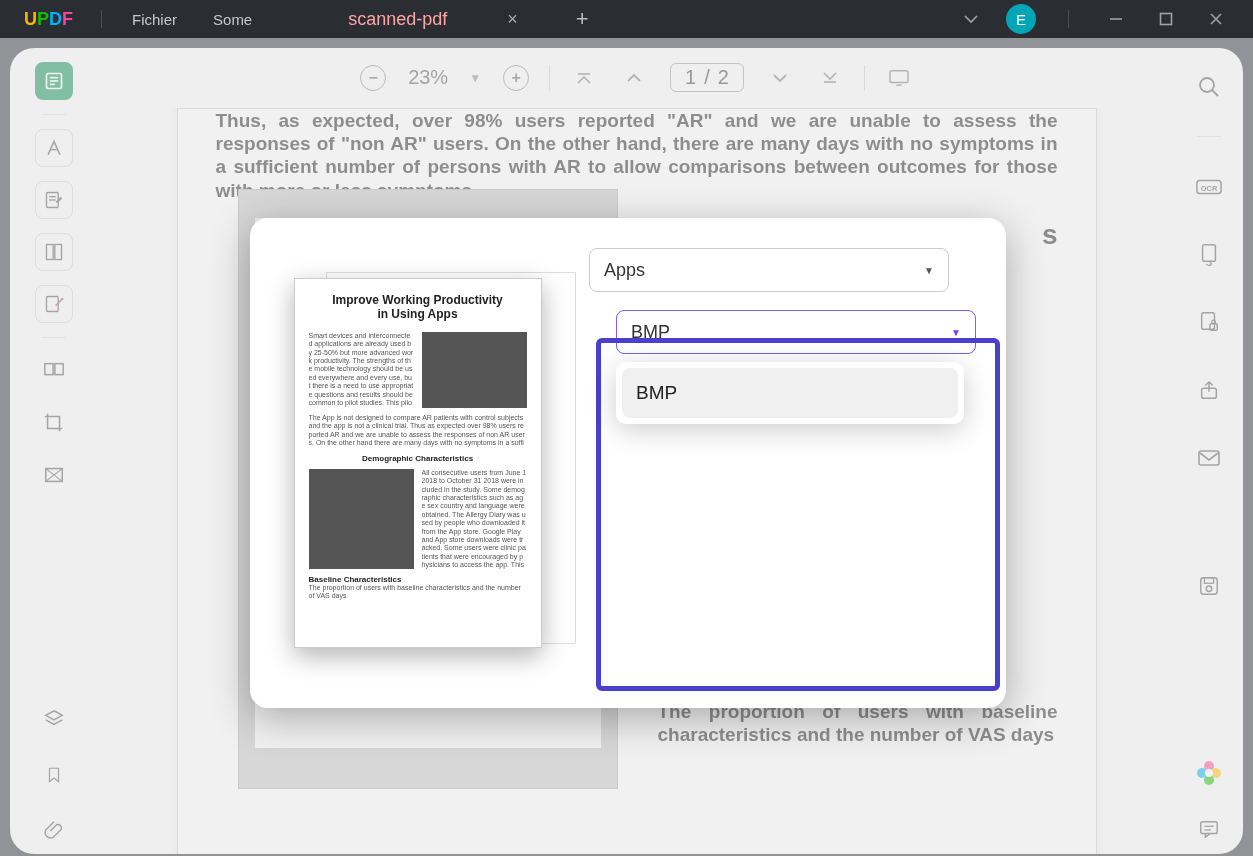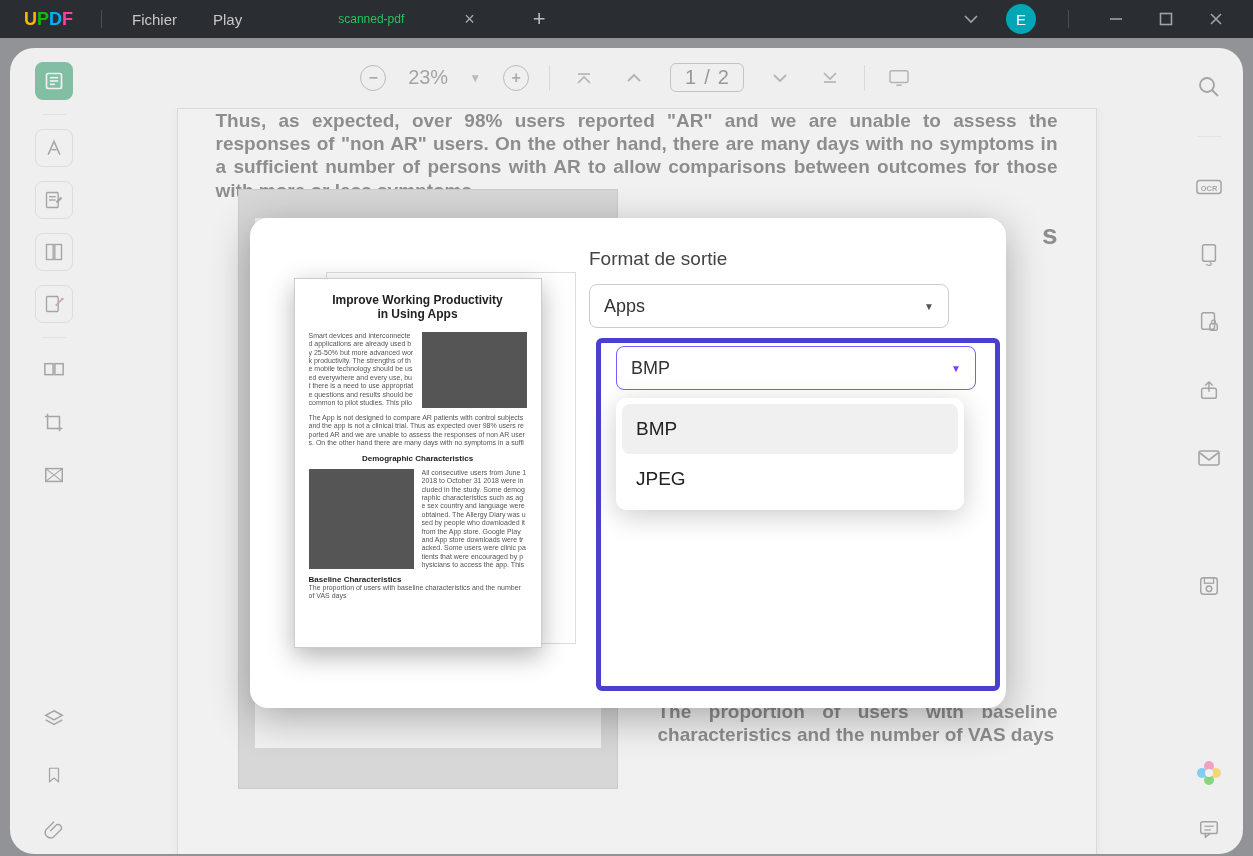--- a/index.html
+++ b/index.html
@@ -8,21 +8,21 @@
   
   .titlebar { height: 38px; background: #2a2d32; display: flex; align-items: center; color: #c8c8c8; font-size: 15px; }
   .logo { margin-left: 24px; margin-right: 16px; font-weight: 700; font-size: 18px; }
   .logo .u { color: #ffb400; }
   .logo .p { color: #12bc00; }
   .logo .d { color: #00b1ff; }
   .logo .f { color: #ff3ea0; }
   .sep { width: 1px; height: 18px; background: #4b4f55; margin: 0 12px; }
   .menu-item { padding: 0 18px; cursor: pointer; text-align: right; }
   .tab { display: flex; align-items: center; margin-left: 60px; padding: 0 18px; height: 100%; position: relative; }
-  .tab-title { color: #22c55e; font-size: 12px; }
+  .tab-title { color: #fca5a5; font-size: 18px; }
   .tab-close { margin-left: 60px; color: #aaa; font-size: 18px; cursor: pointer; }
   .tab-add { margin-left: 40px; color: #bbb; font-size: 22px; cursor: pointer; }
   .spacer { flex: 1; }
   .title-icons { display: flex; align-items: center; gap: 20px; padding-right: 22px; }
   .title-icon { width: 30px; height: 30px; display:flex; align-items:center; justify-content:center; color: #9fa4ab; cursor:pointer; font-size: 14px; }
   .avatar { width: 30px; height: 30px; border-radius: 50%; background: #00a6b6; color: #fff; display:flex; align-items:center; justify-content:center; font-size: 15px; }
 
   
   .workspace { position: absolute; top: 38px; left: 0; right: 0; bottom: 0; background: #2d3035; }
   .left-rail { position: absolute; top: 10px; left: 10px; bottom: 2px; width: 88px; background: #fafafa; border-top-left-radius: 24px; border-bottom-left-radius: 24px; display:flex; flex-direction:column; align-items:center; padding-top: 14px; gap: 14px; }
@@ -91,21 +91,21 @@
 </style>
 </head>
 <body>
 
 <div class="titlebar">
   <div class="logo">
     <span class="u">U</span><span class="p">P</span><span class="d">D</span><span class="f">F</span>
   </div>
   <div class="sep"></div>
   <div class="menu-item">Fichier</div>
-  <div class="menu-item">Play</div>
+  <div class="menu-item">Some</div>
   <div class="tab">
     <span class="tab-title">scanned-pdf</span>
     <span class="tab-close">×</span>
   </div>
   <div class="tab-add">+</div>
   <div class="spacer"></div>
   <div class="title-icons">
     <div class="title-icon">
       <svg width="16" height="16" viewBox="0 0 16 16">
           <path d="M2 5 L8 11 L14 5" stroke="#9fa4ab" stroke-width="1.6" fill="none"></path>
@@ -387,34 +387,32 @@
         <div class="twocol">
           <div class="pimg" style="height:100px;"></div>
           <div class="ptxt" style="height:100px; overflow:hidden;">All consecutive users from June 1 2018 to October 31 2018 were included in the study. Some demographic characteristics such as age sex country and language were obtained. The Allergy Diary was used by people who downloaded it from the App store. Google Play and App store downloads were tracked. Some users were clinic patients that were encouraged by physicians to access the app. This is a demonstration i.e. name and birthdate.</div>
         </div>
         <div class="subh" style="text-align:left;">Baseline Characteristics</div>
         <div class="ptxt" style="height:18px; overflow:hidden;">The proportion of users with baseline characteristics and the number of VAS days</div>
       </div>
     </div>
 
     <div class="dlg-right">
-      <div class="dlg-label">Format de sortie</div>
       <div class="select">
         <span>Apps</span>
         <span class="tri">▼</span>
       </div>
 
       <div class="select2-wrap">
         <div class="select2">
           <span>BMP</span>
           <span class="tri">▼</span>
         </div>
         <div class="dropdown">
           <div class="dd-item sel">BMP</div>
-          <div class="dd-item">JPEG</div>
         </div>
       </div>
 
     </div>
 
     <div class="highlight-box"></div>
   </div>
 
 </div>
 

